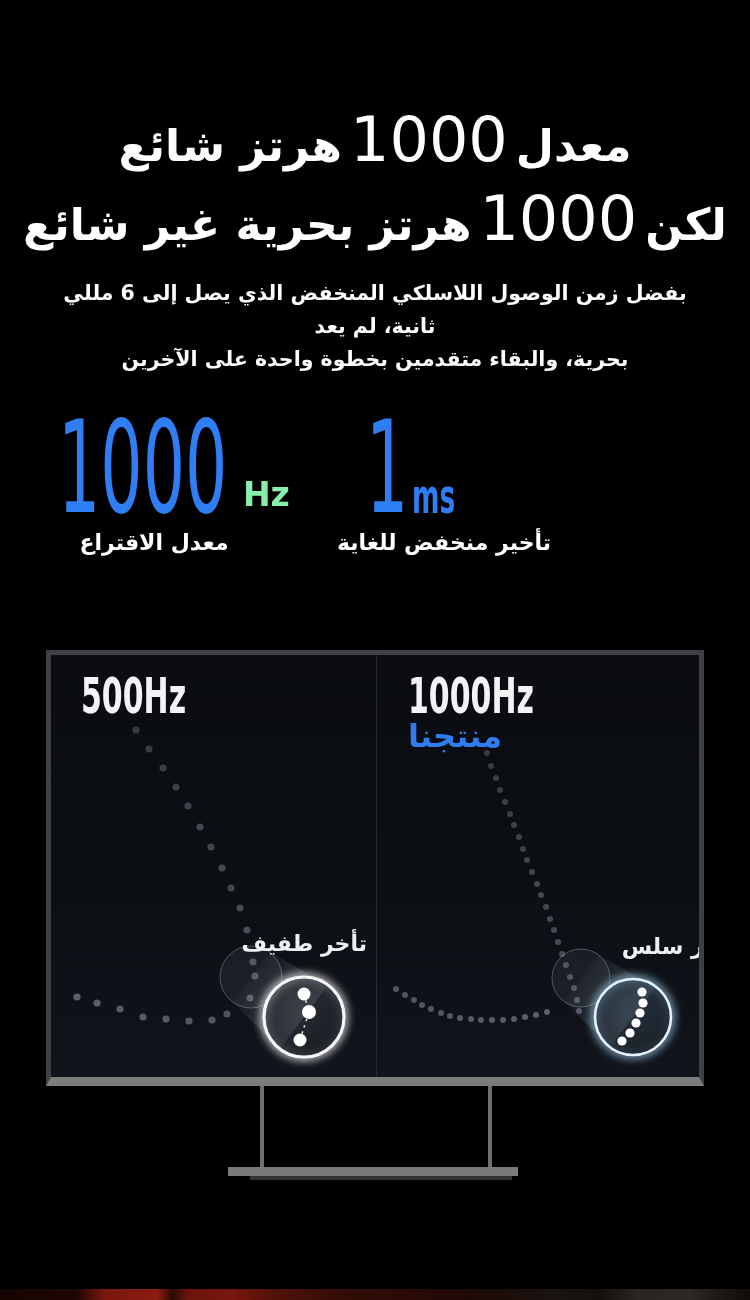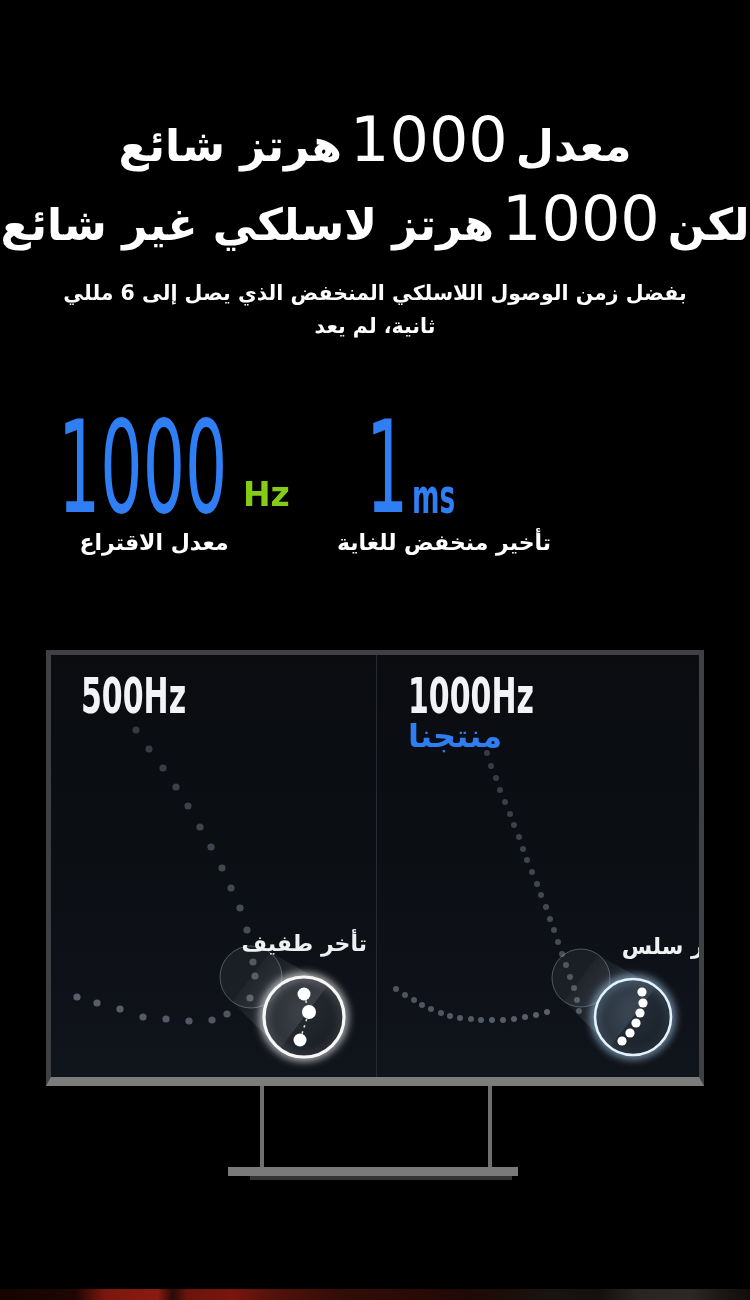--- a/index.html
+++ b/index.html
@@ -14,21 +14,21 @@
   
   .para{position:absolute;top:277px;left:40px;right:40px;text-align:center;direction:rtl;
         font-size:20.5px;font-weight:bold;line-height:33px;color:#fdfdfd;}
 
   
   .stat-num{position:absolute;font-size:128px;line-height:1;font-weight:normal;
             color:#2f7ef4;transform:scaleX(0.52);transform-origin:left top;white-space:nowrap;}
   #stat1-num{left:58px;top:404px;}
   #stat2-num{left:366px;top:404px;}
   #stat1-unit{position:absolute;left:243px;top:478px;font-size:33px;font-weight:bold;
-              line-height:1;color:#84cc16;}
+              line-height:1;color:#86efac;}
   #stat2-unit{position:absolute;left:412px;top:472px;font-size:48px;font-weight:bold;line-height:1;
               color:#2f7ef4;transform:scaleX(0.55);transform-origin:left top;}
   .stat-label{position:absolute;top:530px;width:240px;text-align:center;direction:rtl;
               font-size:22px;font-weight:bold;color:#fff;}
   #stat1-label{left:34px;}
   #stat2-label{left:324px;}
 
   
   .monitor{position:absolute;left:46px;top:650px;width:658px;height:436px;box-sizing:border-box;
            background:#14b8a6;border:5px solid #3e4044;border-bottom:9px solid #7c7c7c;}
@@ -61,25 +61,26 @@
       #7a160d 31%,#55120b 36%,#330d07 45%,#2a0a06 55%,#1f0907 62%,#1c0e0a 68%,
       #191412 74%,#15100d 80%,#282523 85%,#2b2826 92%,#1a1412 97%,#120c0a 100%);}
 </style>
 </head>
 <body>
 
 <div id="page">
 
   <div class="heading">
     <div><span>معدل</span><span class="num">1000</span><span>هرتز شائع</span></div>
-    <div><span>لكن</span><span class="num">1000</span><span>هرتز لاسلكي غير شائع</span></div>
+    <div><span>لكن</span><span class="num">1000</span><span>هرتز بحرية غير شائع</span></div>
   </div>
 
   <div class="para">
     <div>بفضل زمن الوصول اللاسلكي المنخفض الذي يصل إلى 6 مللي ثانية، لم يعد</div>
+    <div>بحرية، والبقاء متقدمين بخطوة واحدة على الآخرين</div>
   </div>
 
   <div class="stat-num" id="stat1-num">1000</div>
   <div id="stat1-unit">Hz</div>
   <div class="stat-label" id="stat1-label">معدل الاقتراع</div>
 
   <div class="stat-num" id="stat2-num">1</div>
   <div id="stat2-unit">ms</div>
   <div class="stat-label" id="stat2-label">تأخير منخفض للغاية</div>
 

